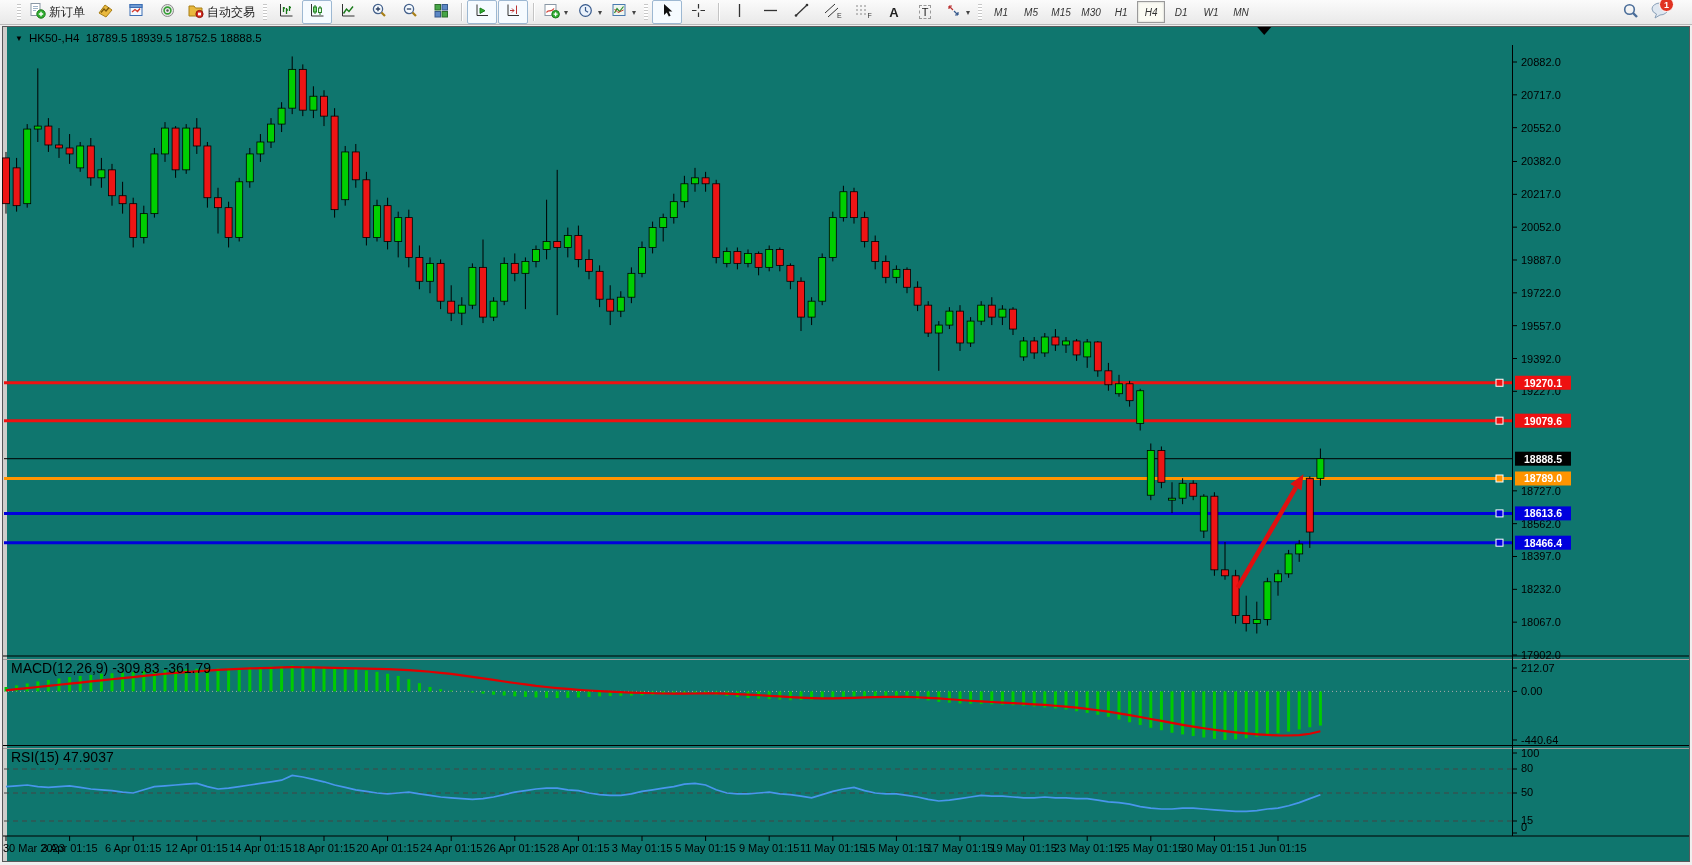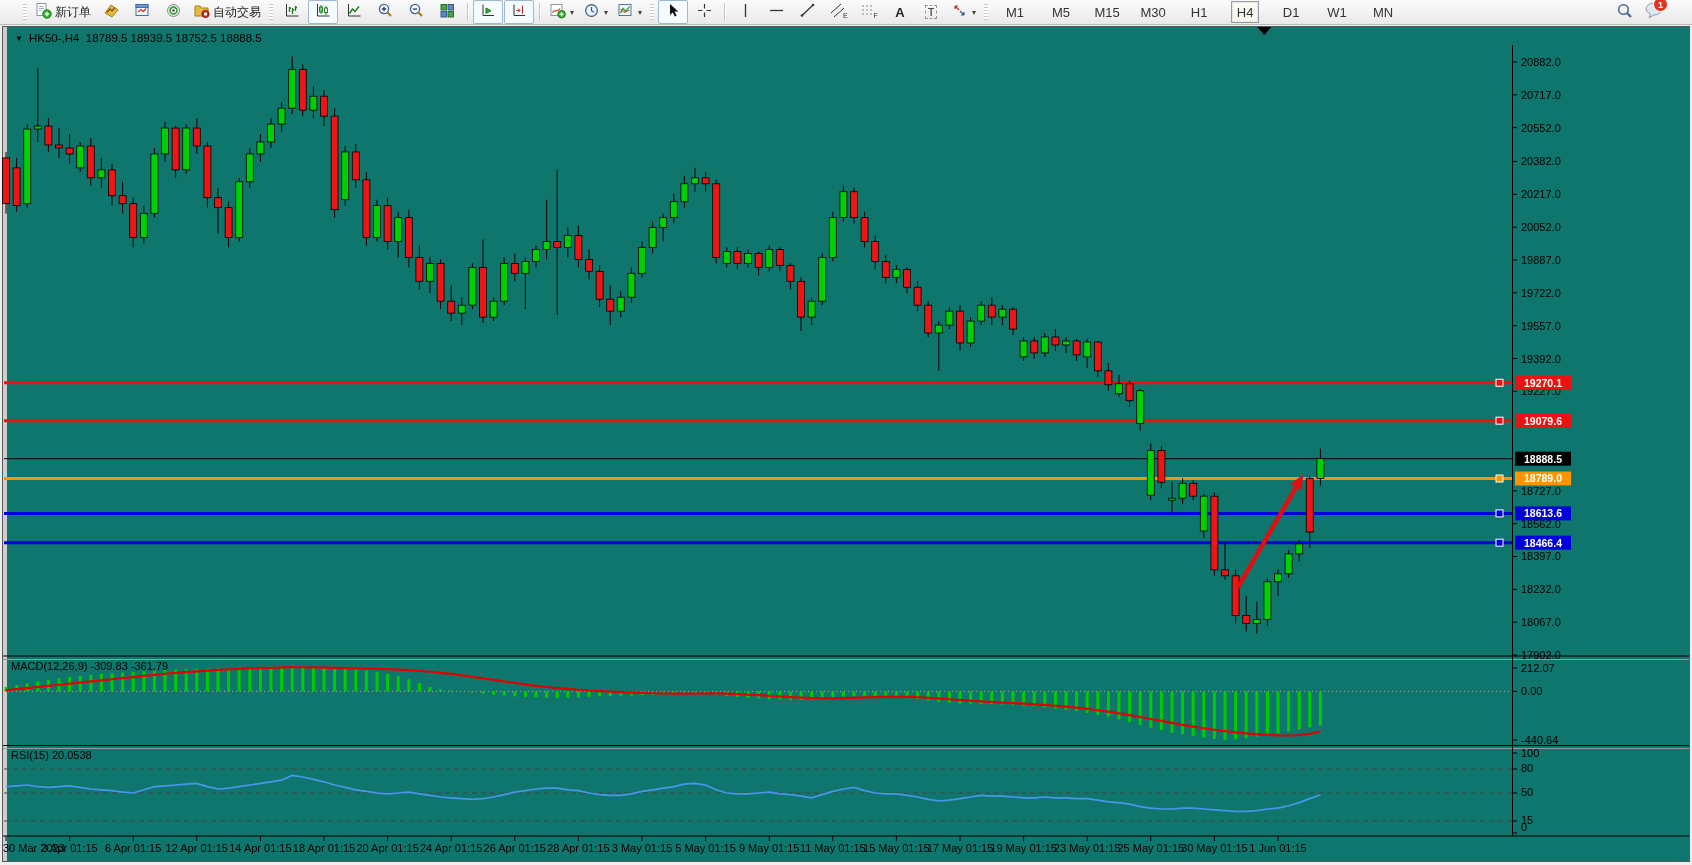--- a/index.html
+++ b/index.html
@@ -1,46 +1,46 @@
 <!DOCTYPE html>
 <html><head>
 <meta charset="utf-8">
 <style>
   html,body{margin:0;padding:0;background:#d8d4cc;font-family:"Liberation Sans",sans-serif;}
   .app{position:relative;width:1692px;height:865px;background:#efefef;overflow:hidden;}
   
   .toolbar{position:absolute;left:0;top:0;width:1692px;height:25px;
     background:linear-gradient(#fbfbfb,#e9e9e9);border-bottom:1px solid #b9b9b9;
-    display:flex;align-items:center;padding:0 20px;box-sizing:border-box;gap:1px;z-index:5;}
+    display:flex;align-items:center;padding:0 14px;box-sizing:border-box;gap:1px;z-index:5;}
   .grip{width:4px;height:16px;margin:0 3px;
     background:repeating-linear-gradient(to bottom,#c7c7c7 0 1px,#fff 1px 3px);}
   .tb-sep{width:1px;height:18px;background:#c4c4c4;margin:0 4px;box-shadow:1px 0 0 #fff;}
   .tb-btn{height:22px;min-width:22px;display:flex;align-items:center;justify-content:center;
     gap:3px;border:1px solid transparent;border-radius:2px;background:transparent;
     padding:0 3px;font-size:12px;color:#222;cursor:default;}
   .tb-btn.pressed{background:#f6fbff;border-color:#9db8d2;}
   .tb-btn .lbl{white-space:nowrap;}
   .caret{font-size:8px;color:#444;margin-left:1px;}
   .tf{height:20px;min-width:26px;display:flex;align-items:center;justify-content:center;
-    font-size:13px;color:#333;border:1px solid transparent;margin:0 9px;}
+    font-size:10px;color:#333;border:1px solid transparent;margin:0 1px;font-style:italic;}
   .tf.active{background:#fbfbf3;border-color:#9a9a9a;box-shadow:inset 0 0 2px #bbb;}
   .right-tools{margin-left:auto;display:flex;align-items:center;}
   .badge{position:absolute;right:-4px;top:-4px;width:13px;height:13px;border-radius:50%;
     background:#e03322;color:#fff;font-size:9px;font-weight:bold;display:flex;
     align-items:center;justify-content:center;border:1px solid #fff;}
   .chat-wrap{position:relative;margin:0 8px 0 4px;}
   .glyphA{font-weight:bold;font-size:13px;color:#222;}
   .glyphT{font-size:11px;color:#222;border:1px dashed #999;padding:0 2px;line-height:12px;}
   
   .chart-window{position:absolute;left:2px;top:26px;width:1688px;height:836px;
     background:#0f766e;border:1px solid #58585a;box-sizing:border-box;}
   .win-leftstrip{position:absolute;left:0;top:0;width:4px;height:100%;background:#cfcecb;}
   .title-row{position:absolute;left:12px;top:5px;font-size:11.5px;color:#000;z-index:3;}
   .title-row .tri{font-size:8px;vertical-align:1px;margin-right:6px;color:#000;}
-  .panel-label{position:absolute;font-size:11px;color:#000;z-index:3;}
+  .panel-label{position:absolute;font-size:14px;color:#000;z-index:3;}
   svg text{font-family:"Liberation Sans",sans-serif;}
 </style>
 </head>
 <body>
 
 <div class="app">
 
   <div class="toolbar">
     <span class="grip"></span>
 
@@ -316,21 +316,21 @@
       </div>
     </div>
   </div>
 
   <div class="chart-window">
     <div class="win-leftstrip"></div>
     <div class="title-row">
       <span class="tri">▼</span><span>HK50-,H4</span>&nbsp;&nbsp;<span>18789.5 18939.5 18752.5 18888.5</span>
     </div>
     <div class="panel-label" style="left:8px;top:633px;">MACD(12,26,9) -309.83 -361.79</div>
-    <div class="panel-label" style="left:8px;top:722px;">RSI(15) 20.0538</div>
+    <div class="panel-label" style="left:8px;top:722px;">RSI(15) 47.9037</div>
   </div>
 
   <svg id="chart-svg" width="1692" height="865" style="position:absolute;left:0;top:0;z-index:2;">
       <line x1="3" y1="656" x2="1689" y2="656" stroke="#000"></line>
       <line x1="3" y1="659.5" x2="1689" y2="659.5" stroke="#9a9a9a"></line>
       <line x1="3" y1="745.5" x2="1689" y2="745.5" stroke="#000"></line>
       <line x1="3" y1="748.5" x2="1689" y2="748.5" stroke="#9a9a9a"></line>
       <line x1="3" y1="836" x2="1689" y2="836" stroke="#000"></line>
       <line x1="1512.5" y1="45" x2="1512.5" y2="836" stroke="#000"></line>
       <line x1="1512" y1="62" x2="1517" y2="62" stroke="#000"></line>

